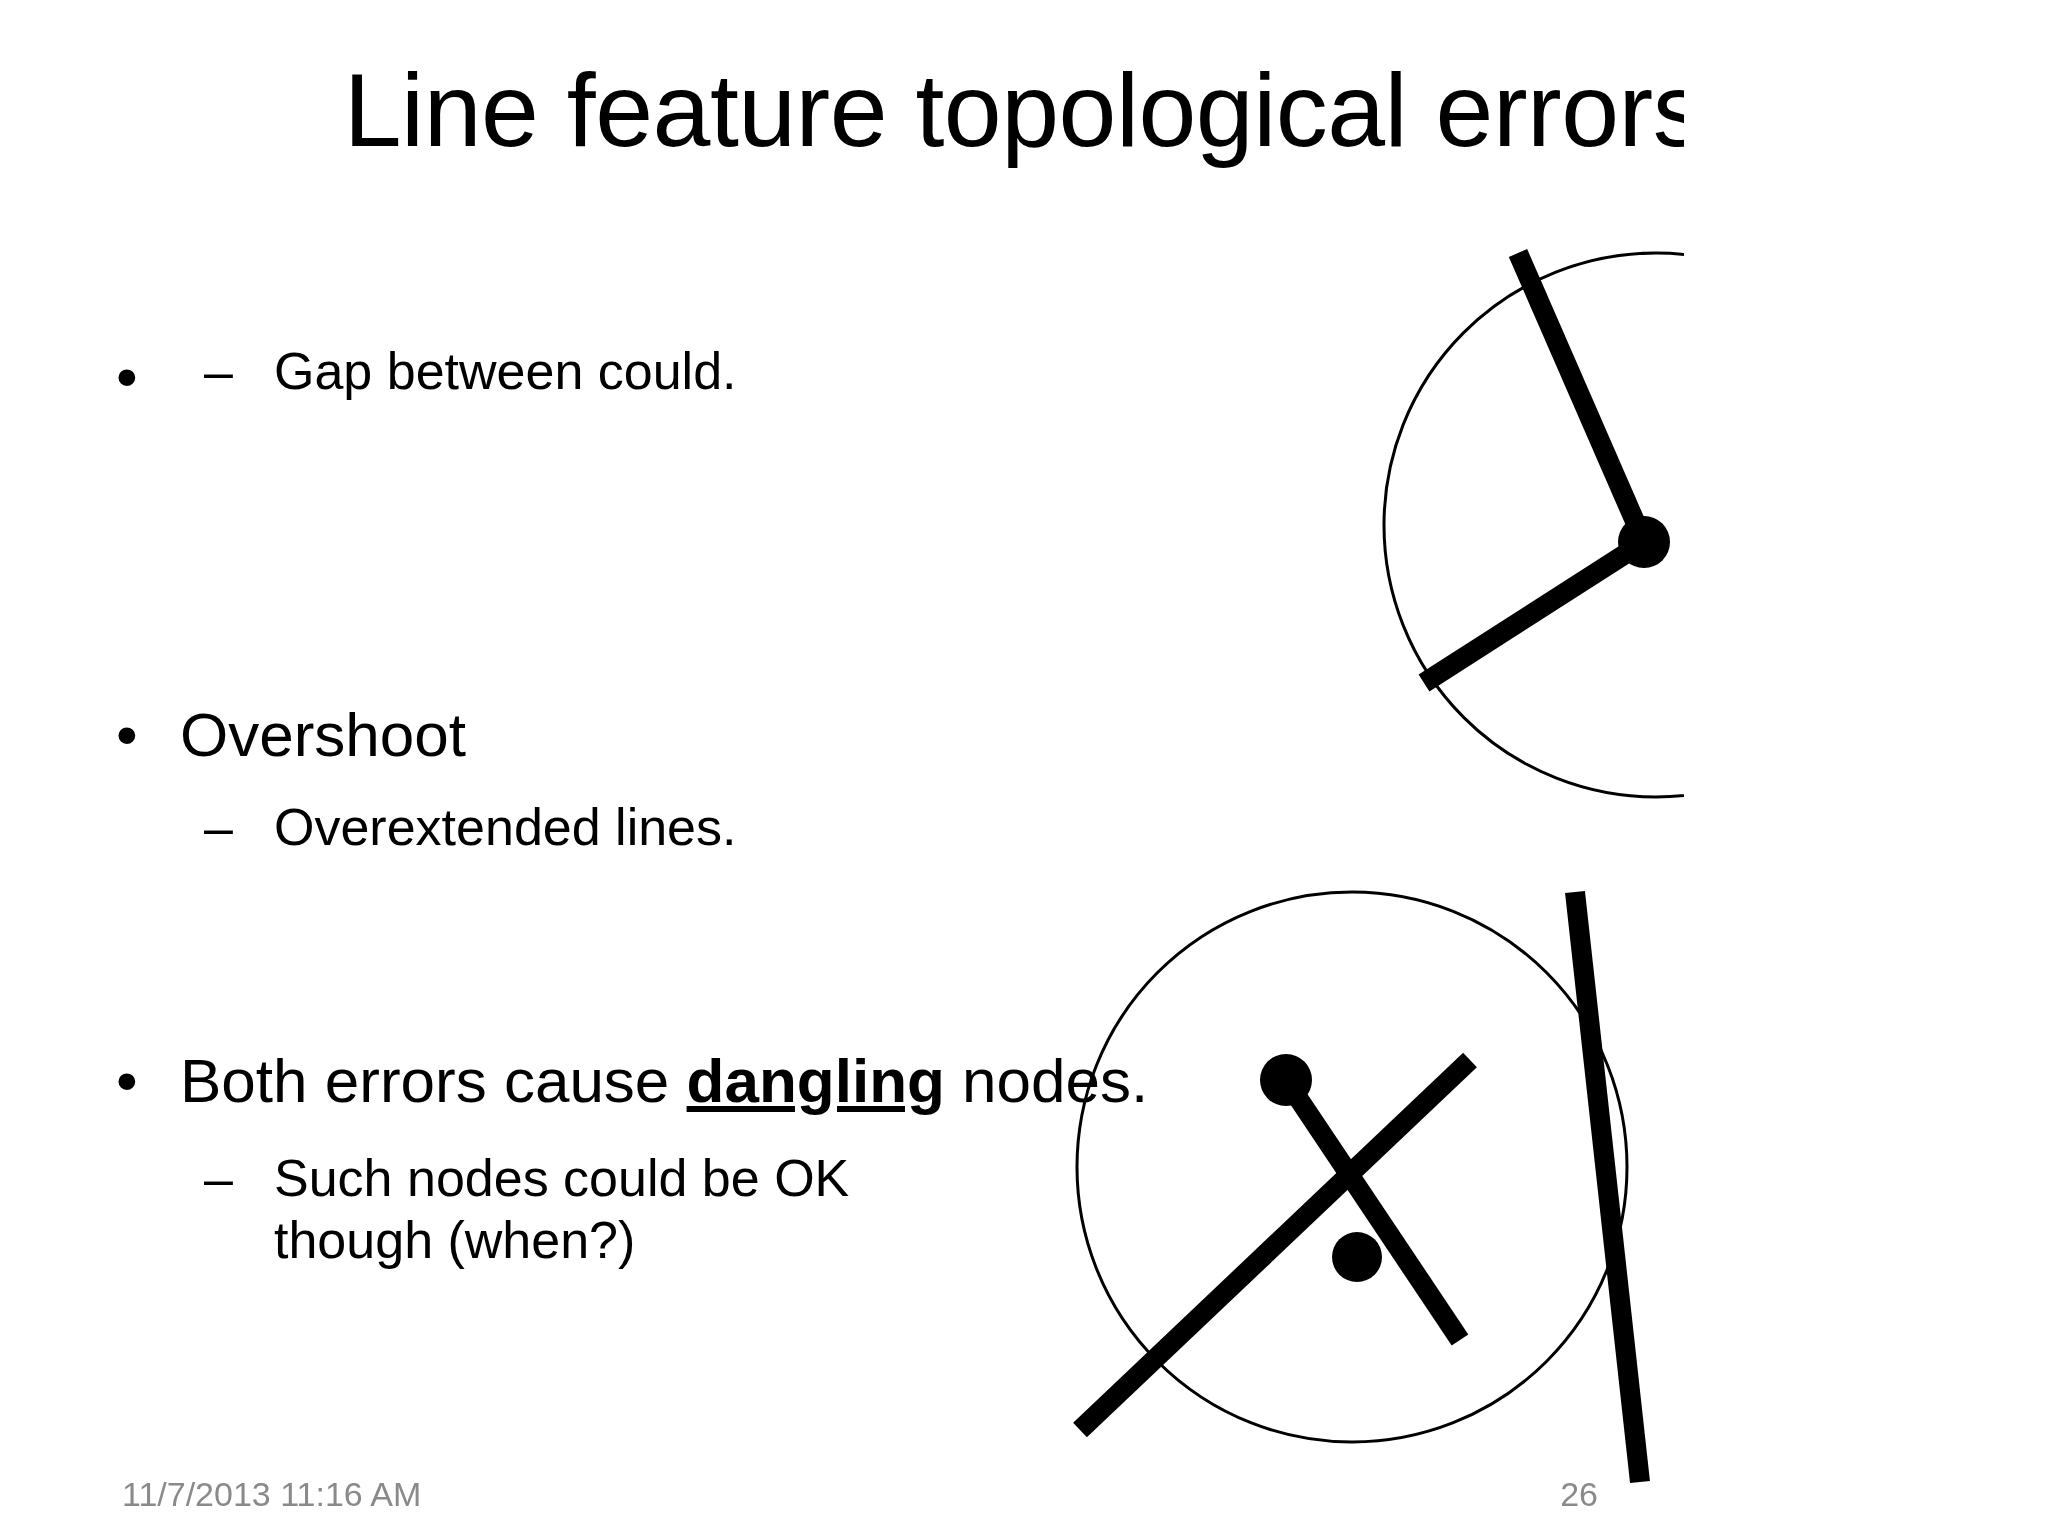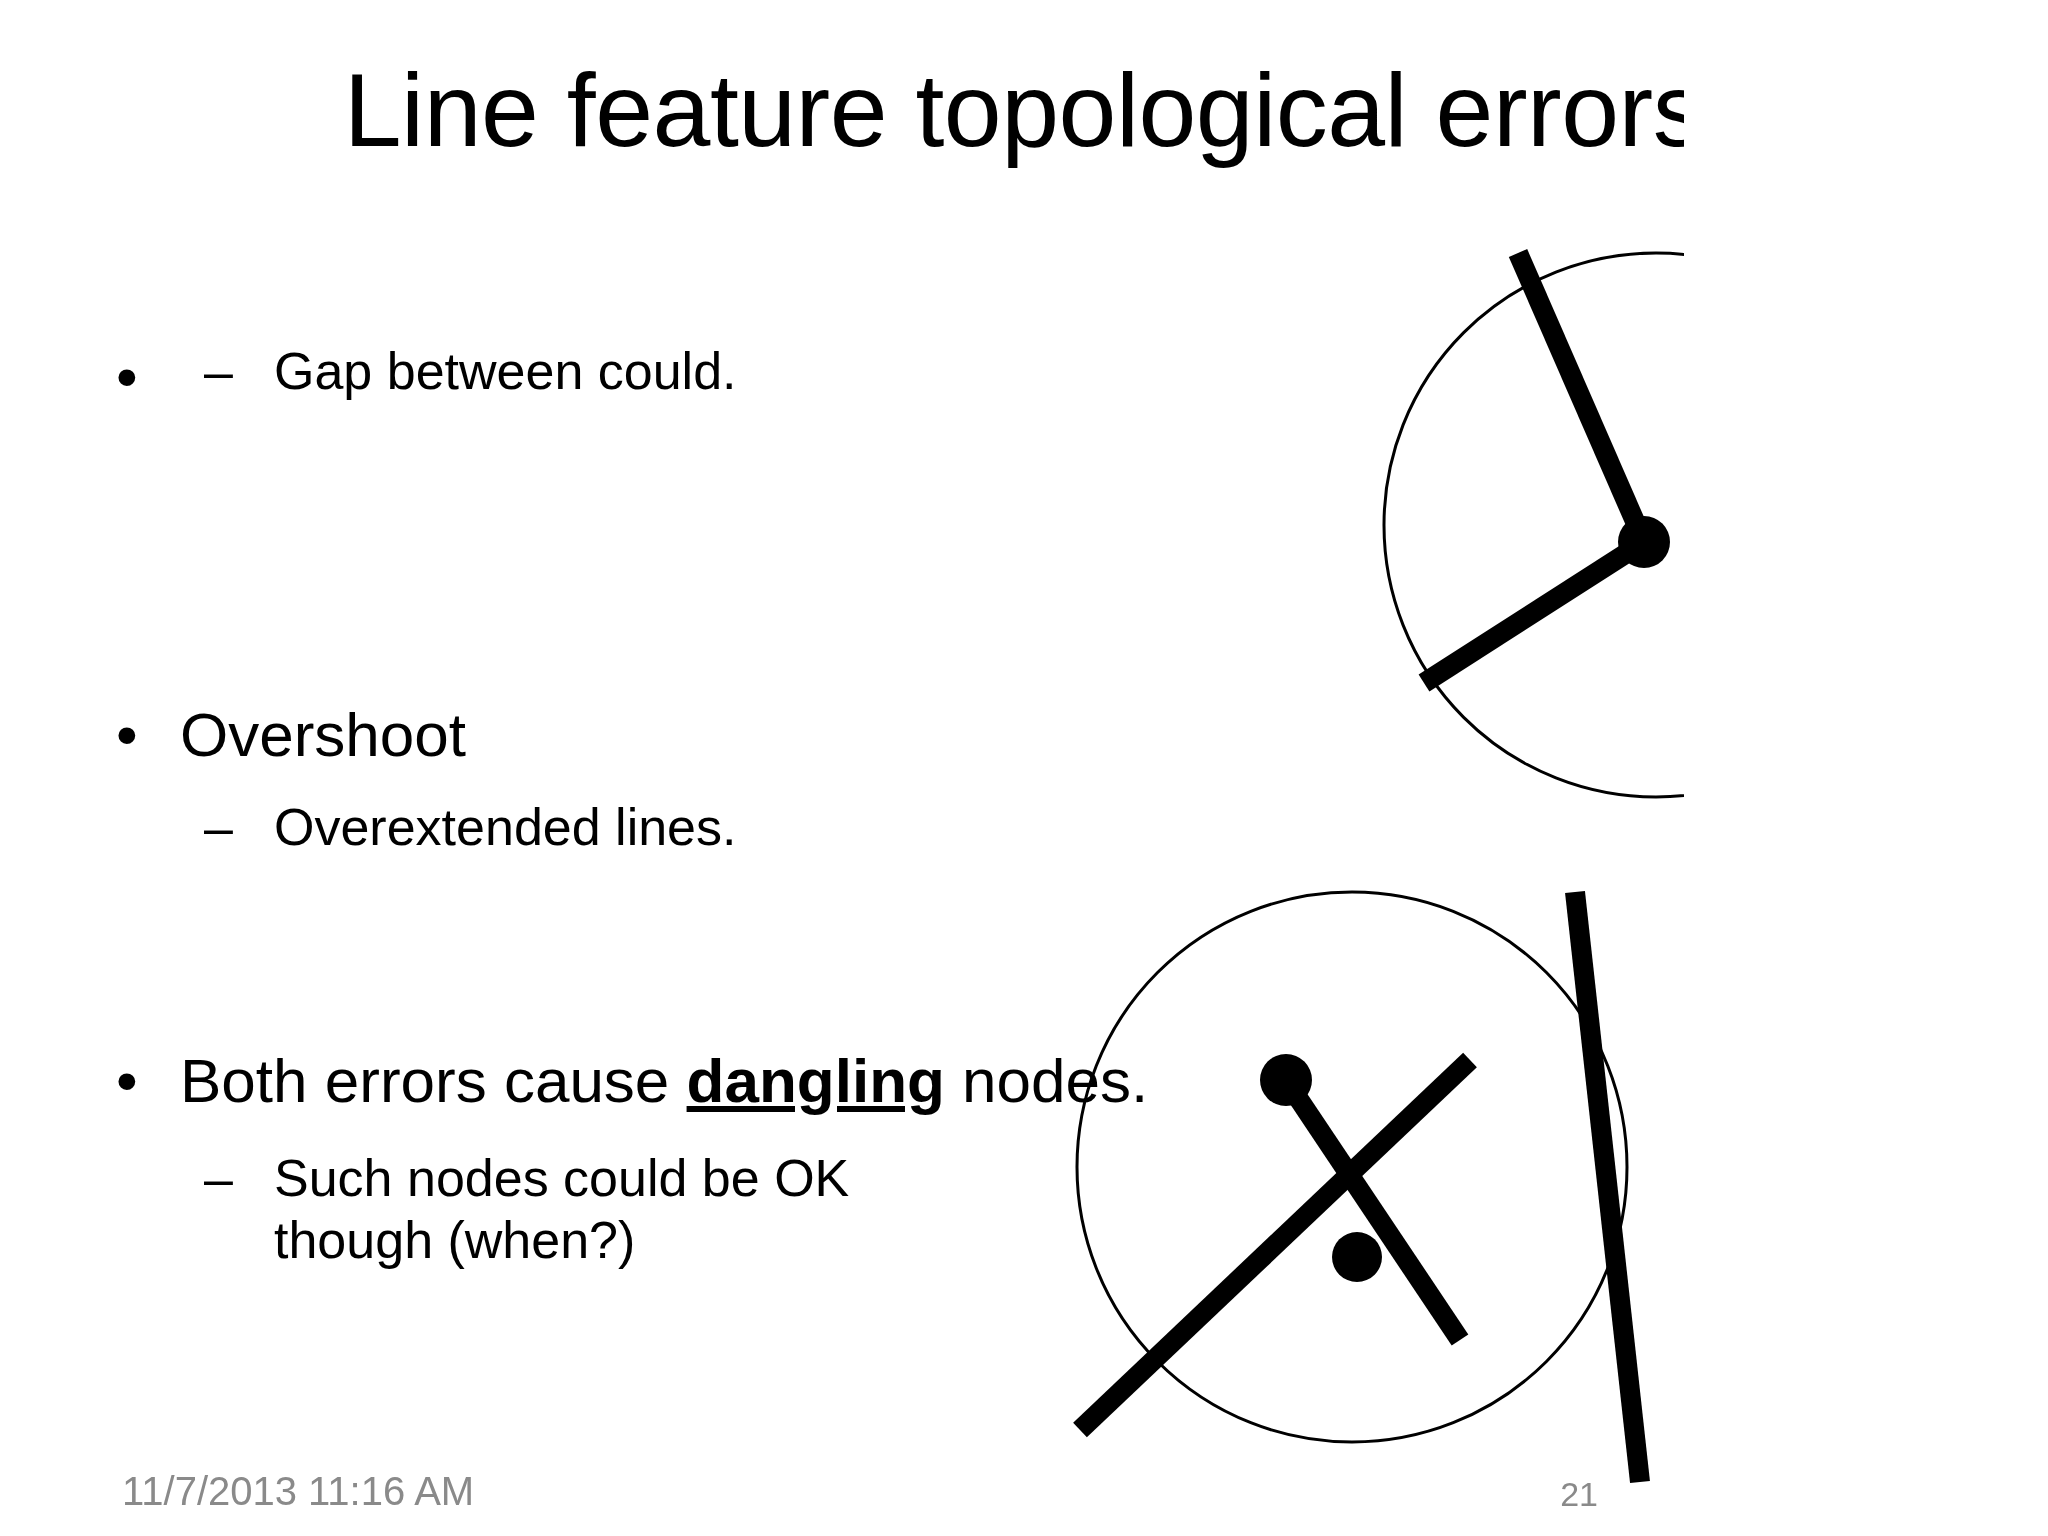--- a/index.html
+++ b/index.html
@@ -86,21 +86,21 @@
   }
   .bullet-l2.tight { margin-top: 30px; }
 
   .bold-word { font-weight: bold; text-decoration: underline; }
 
   
   .footer-date {
     position: absolute;
     left: 122px;
     bottom: 22px;
-    font-size: 40px;
+    font-size: 34px;
     color: #8a8a8a;
   }
   .footer-page {
     position: absolute;
     right: 86px;
     bottom: 22px;
     font-size: 34px;
     color: #8a8a8a;
   }
 
@@ -182,15 +182,15 @@
       <circle cx="312" cy="297" r="275" fill="none" stroke="#000000" stroke-width="3"></circle>
       <line x1="535" y1="22" x2="600" y2="612" stroke="#000000" stroke-width="20" stroke-linecap="butt"></line>
       <line x1="40" y1="560" x2="430" y2="190" stroke="#000000" stroke-width="20" stroke-linecap="butt"></line>
       <line x1="246" y1="210" x2="420" y2="470" stroke="#000000" stroke-width="20" stroke-linecap="butt"></line>
       <circle cx="246" cy="210" r="26" fill="#000000"></circle>
       <circle cx="317" cy="387" r="25" fill="#000000"></circle>
     </svg>
   </div>
 
   <div class="footer-date">11/7/2013 11:16 AM</div>
-  <div class="footer-page">21</div>
+  <div class="footer-page">26</div>
 
 </div>
 
 </body></html>

